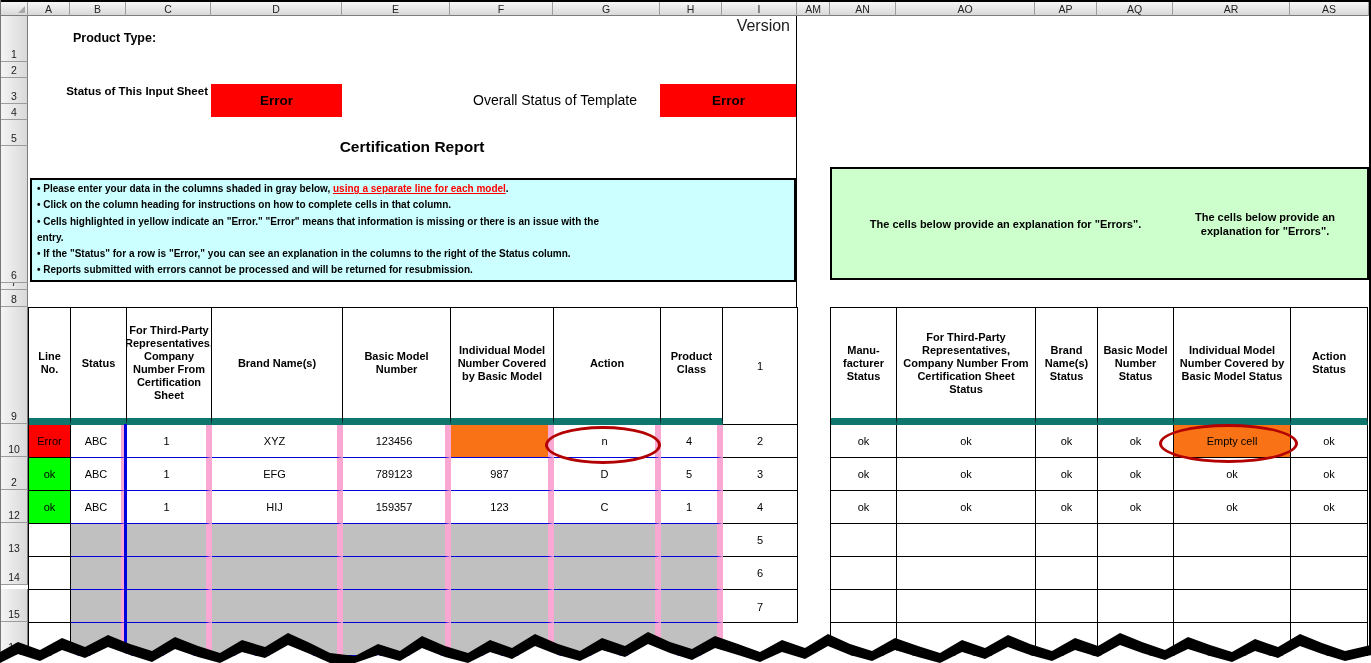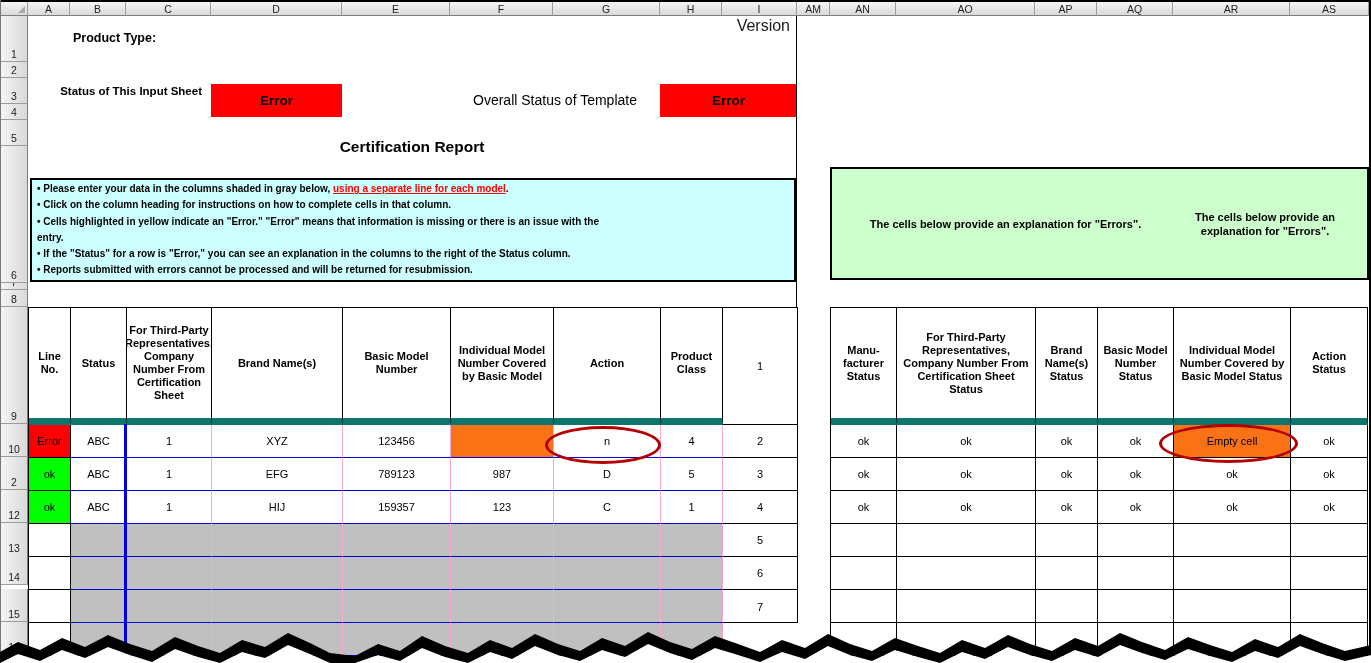--- a/index.html
+++ b/index.html
@@ -13,21 +13,21 @@
   .ch{position:absolute;top:2px;height:14px;box-sizing:border-box;background:linear-gradient(#f6f6f6,#d9d9d9);
       border-right:1px solid #9c9c9c;border-bottom:1px solid #7d7d7d;font-size:10.5px;color:#222;
       display:flex;align-items:center;justify-content:center;overflow:hidden;}
   .rh{position:absolute;left:1px;width:27px;box-sizing:border-box;background:linear-gradient(90deg,#f4f4f4,#d9d9d9);
       border-right:1px solid #7d7d7d;border-bottom:1px solid #9c9c9c;font-size:10.5px;color:#222;
       display:flex;align-items:flex-end;justify-content:center;padding-bottom:1px;overflow:hidden;}
   .tri{position:absolute;right:2px;bottom:2px;width:0;height:0;border-left:7px solid transparent;border-bottom:7px solid #a8a8a8;}
   
   .ptype{position:absolute;left:73px;top:31px;font-weight:bold;font-size:12.5px;}
   .version{position:absolute;left:700px;top:17px;width:90px;text-align:right;font-size:16px;color:#1a1a1a;}
-  .inlabel{position:absolute;left:52px;top:84px;width:150px;text-align:right;font-weight:bold;font-size:11.5px;line-height:15px;}
+  .inlabel{position:absolute;left:58px;top:84px;width:150px;text-align:right;font-weight:bold;font-size:11.5px;line-height:15px;}
   .ovlabel{position:absolute;left:465px;top:92px;width:180px;text-align:center;font-weight:normal;font-size:14px;}
   .errbox{position:absolute;background:#FF0000;display:flex;align-items:center;justify-content:center;
           font-weight:bold;font-size:13.5px;color:#000;}
   #eb1{left:211px;top:84px;width:131px;height:33px;}
   #eb2{left:660px;top:84px;width:137px;height:33px;}
   .title{position:absolute;left:212px;top:138px;width:400px;text-align:center;font-weight:bold;font-size:15.5px;}
   .vline797{position:absolute;left:796px;top:16px;width:1px;height:291px;background:#000;}
   
   .instr{position:absolute;left:30px;top:178px;width:766px;height:104px;background:#CCFFFF;border:2px solid #000;
          box-sizing:border-box;padding:1px 5px;font-weight:bold;font-size:10px;line-height:16.3px;z-index:2;}
@@ -42,21 +42,21 @@
       grid-template-rows:117px 33px 33px 33px 33px 33px 33px 33px;
       border-left:1px solid #000;border-top:1px solid #000;}
   .rt{position:absolute;left:830px;top:307px;display:grid;background:#fff;z-index:2;
       grid-template-columns:66px 139px 62px 76px 117px 77px;
       grid-template-rows:117px 33px 33px 33px 33px 33px 33px 33px;
       border-left:1px solid #000;border-top:1px solid #000;}
   .lt>div,.rt>div{box-sizing:border-box;display:flex;align-items:center;justify-content:center;
       text-align:center;font-size:11px;overflow:hidden;}
   .h{border-right:1px solid #000;border-bottom:7px solid #0f766e;font-weight:bold;padding:2px 3px;line-height:13px;}
   .k{border-right:1px solid #000;border-bottom:1px solid #000;}
-  .d{border-right:1px solid #f9a8d4;border-bottom:1px solid #0000dd;}
+  .d{border-right:6px solid #f9a8d4;border-bottom:1px solid #0000dd;}
   .c{border-right:1px solid #000;border-bottom:1px solid #000;}
   .err{background:#FF0000;}
   .okg{background:#00FF00;}
   .shade{background:#C0C0C0;}
   .yl{background:#f97316;}
   .topal{align-items:flex-start;padding-top:1px;}
   .bluebar{position:absolute;left:124px;top:424px;width:3px;height:231px;background:#0000dd;z-index:3;}
   .ellipse{position:absolute;border:3px solid #b30000;border-radius:50%;box-sizing:border-box;z-index:4;}
   #el1{left:545px;top:426px;width:116px;height:38px;}
   #el2{left:1159px;top:424px;width:139px;height:39px;}

